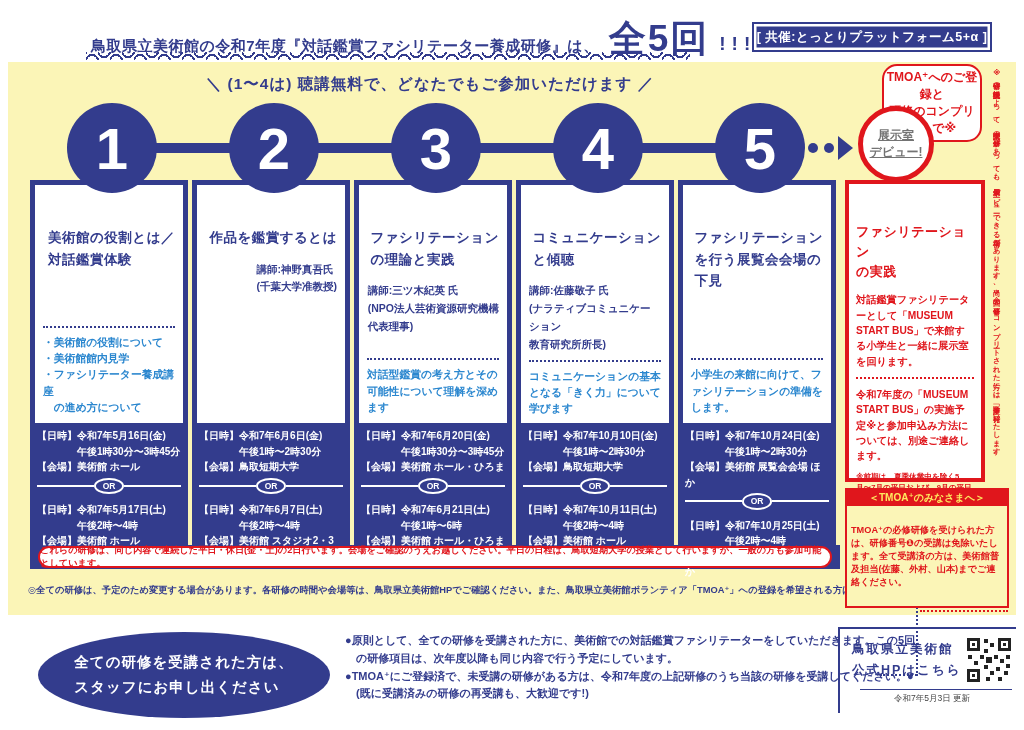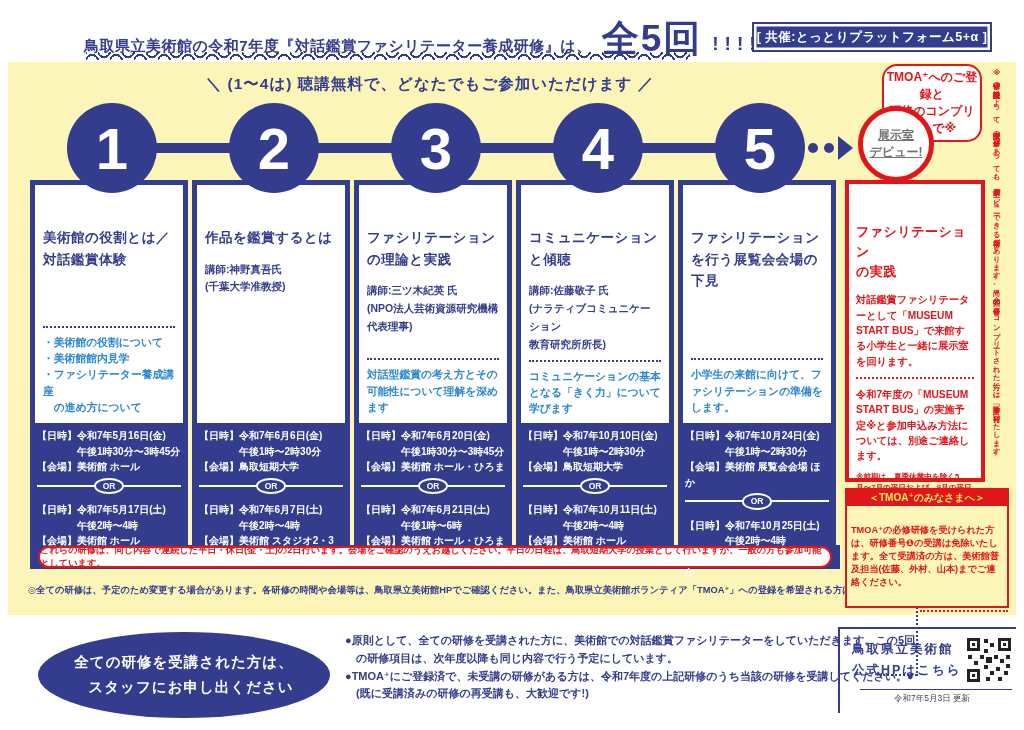--- a/index.html
+++ b/index.html
@@ -1,20 +1,20 @@
 <!DOCTYPE html>
 <html><head>
 <meta charset="utf-8">
 <style>
   * { margin:0; padding:0; box-sizing:border-box; }
   body { font-family:"Liberation Sans","DejaVu Sans",sans-serif; background:#ffffff; }
   #page { position:relative; width:1024px; height:730px; background:#ffffff; overflow:hidden; }
 
   
-  .header-line { position:absolute; left:84px; top:14px; display:flex; align-items:center; gap:10px; }
+  .header-line { position:absolute; left:91px; top:14px; display:flex; align-items:center; gap:10px; }
   .header-prefix { color:#333c8d; font-weight:bold; font-size:15px; letter-spacing:0.5px; padding-top:14px; }
   .header-big { color:#333c8d; font-weight:bold; font-size:37px; letter-spacing:2px; }
   .header-bang { color:#333c8d; font-weight:bold; font-size:19px; letter-spacing:6px; padding-top:10px; }
   .wavy { position:absolute; left:86px; top:52px; width:604px; height:8px;
     background-image:
       radial-gradient(circle at 6px 9px, transparent 5px, #333c8d 5px, #333c8d 7px, transparent 7px),
       radial-gradient(circle at 6px -1px, transparent 5px, #333c8d 5px, #333c8d 7px, transparent 7px);
     background-size:24px 8px; background-position:0 0,12px 0; background-repeat:repeat-x; }
   .cohost { position:absolute; left:752px; top:22px; width:240px; height:30px; background:#333c8d;
     border:2px solid #333c8d; box-shadow:inset 0 0 0 2.5px #ffffff; color:#ffffff; font-weight:bold;
@@ -34,21 +34,21 @@
     border-top:12px solid transparent; border-bottom:12px solid transparent; border-left:15px solid #333c8d; }
   .debut-bubble { position:absolute; left:882px; top:64px; width:100px; border:2px solid #e0161c; border-radius:15px;
     background:#ffffff; color:#e0161c; font-weight:bold; font-size:12px; text-align:center; padding:3px 2px; z-index:4; }
   .debut-stem { position:absolute; left:898px; top:92px; width:4px; height:18px; background:#e0161c; z-index:3; }
   .debut-circle { position:absolute; left:858px; top:106px; width:76px; height:76px; border-radius:50%;
     background:#ffffff; border:5px solid #e0161c; color:#737373; font-weight:bold; font-size:12px;
     display:flex; align-items:center; justify-content:center; text-align:center; line-height:1.4; z-index:4;text-decoration:underline; }
 
   
   .panel { position:absolute; top:180px; width:158px; height:365px; background:#333c8d; padding:5px; z-index:2; }
-  .card { background:#ffffff; height:238px; padding:42px 8px 8px 8px; display:flex; flex-direction:column; }
+  .card { background:#ffffff; height:238px; padding:42px 8px 8px 8px; display:flex; flex-direction:column;align-items:flex-end; }
   .card-title { color:#333c8d; font-weight:bold; font-size:13.5px; line-height:1.6; letter-spacing:0.5px; }
   .lecturer { color:#333c8d; font-weight:bold; font-size:10.5px; line-height:1.7; margin-top:12px; }
   .dotline { border-top:2px dotted #333c8d; margin:6px 0; }
   .card-desc { color:#2b87cf; font-weight:bold; font-size:10.8px; line-height:1.5; }
   .card-bottom { margin-top:auto; }
   .sched { color:#ffffff; font-weight:bold; font-size:10px; line-height:1.55; padding:5px 2px 0 2px; }
   .or-row { display:flex; align-items:center; margin:3px 2px; }
   .or-row .l { flex:1; height:2px; background:#ffffff; }
   .or-pill { border:2px solid #ffffff; border-radius:50%; padding:0 7px; color:#ffffff; font-weight:bold;
     font-size:8.5px; background:#333c8d; line-height:1.5; }
@@ -80,21 +80,21 @@
   
   .conn-red-v { position:absolute; left:1006px; top:566px; height:40px; border-left:2px dotted #e0161c; }
   .conn-red-h { position:absolute; left:920px; top:610px; width:88px; border-top:2px dotted #e0161c; }
   .conn-red-dot { position:absolute; left:966px; top:558px; width:8px; height:8px; border-radius:50%; background:#e0161c; }
   .conn-navy-v { position:absolute; left:916px; top:600px; height:76px; border-left:2px dotted #333c8d; }
   .conn-navy-h { position:absolute; left:880px; top:674px; width:37px; border-top:2px dotted #333c8d; }
 
   
   .staff-pill { position:absolute; left:38px; top:632px; width:292px; height:86px; background:#333c8d;
     border-radius:50%; color:#ffffff; font-weight:bold; font-size:14.5px; display:flex; flex-direction:column;
-    align-items:center; justify-content:center; text-align:right; line-height:1.7; letter-spacing:1px; }
+    align-items:center; justify-content:center; text-align:left; line-height:1.7; letter-spacing:1px; }
   .bullets { position:absolute; left:345px; top:632px; width:575px; color:#333c8d; font-weight:bold;
     font-size:11px; line-height:1.62; }
   .hp-box { position:absolute; left:838px; top:627px; width:178px; height:86px; border-top:2px solid #333c8d;
     border-left:2px solid #333c8d; padding:8px 4px 0 12px; }
   .hp-row { display:flex; align-items:center; gap:4px; }
   .hp-text { color:#333c8d; font-weight:bold; font-size:12.5px; line-height:1.7; letter-spacing:2px; }
   .hp-sep { border-top:1.5px solid #333c8d; margin:6px 0 3px 8px; }
   .hp-date { color:#444444; font-size:8.5px; text-align:center; }
 
   .pre { white-space:pre-line; }

